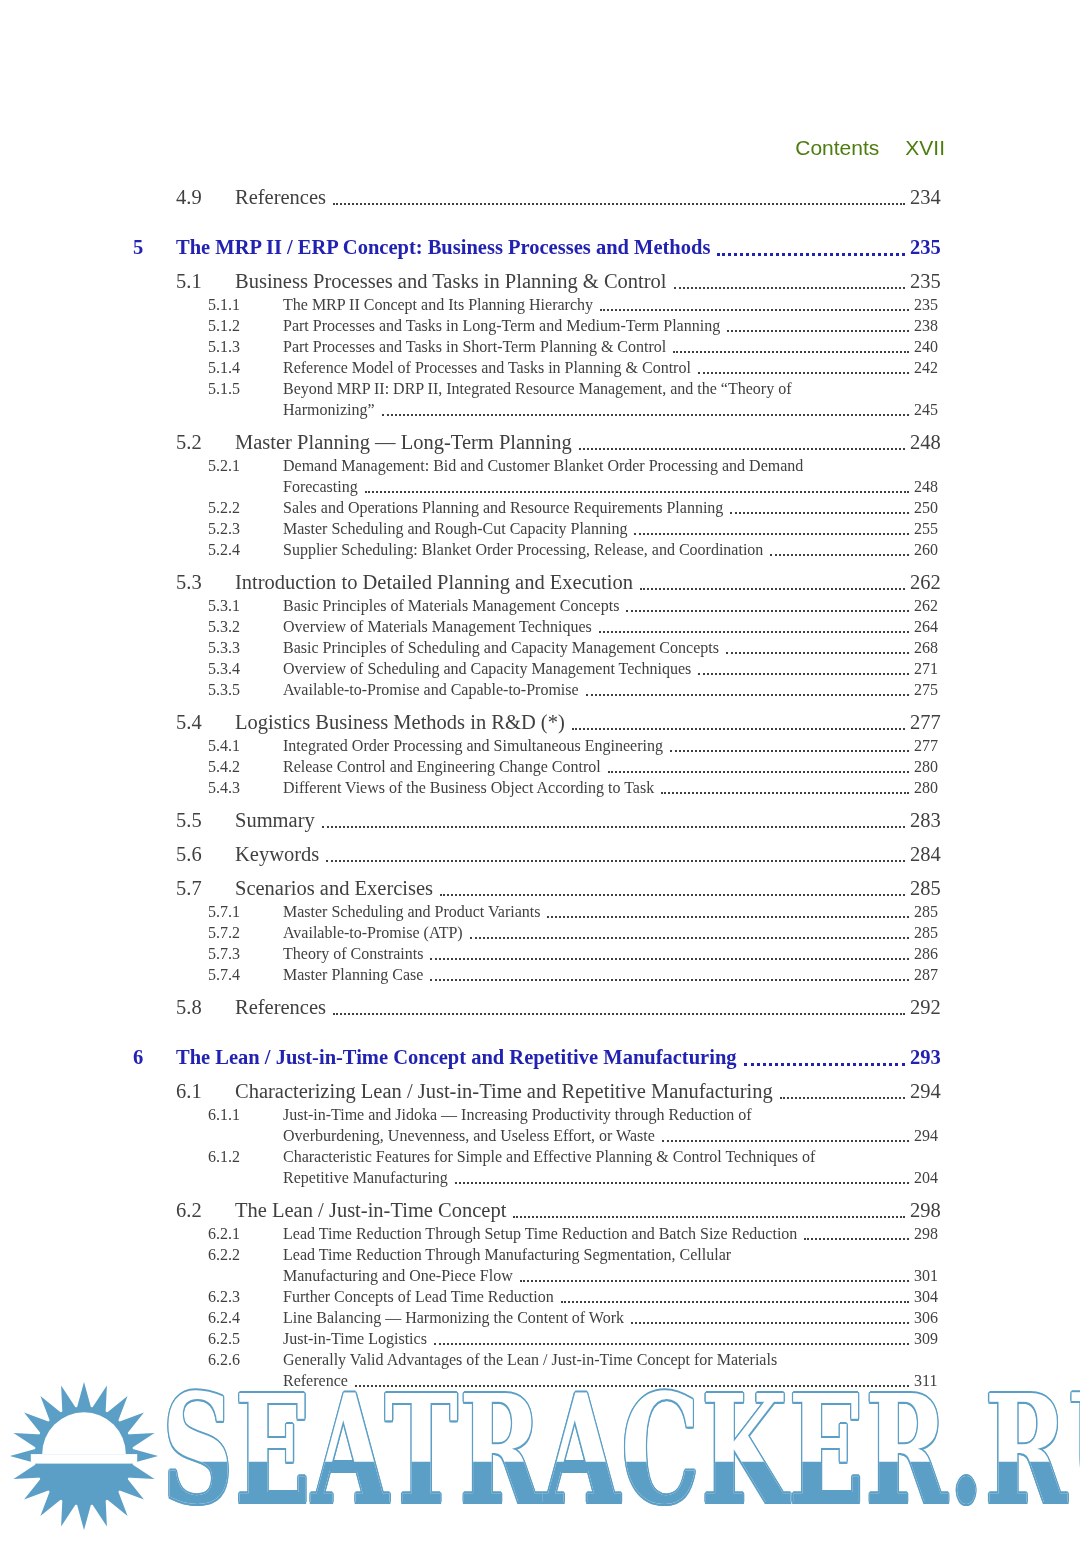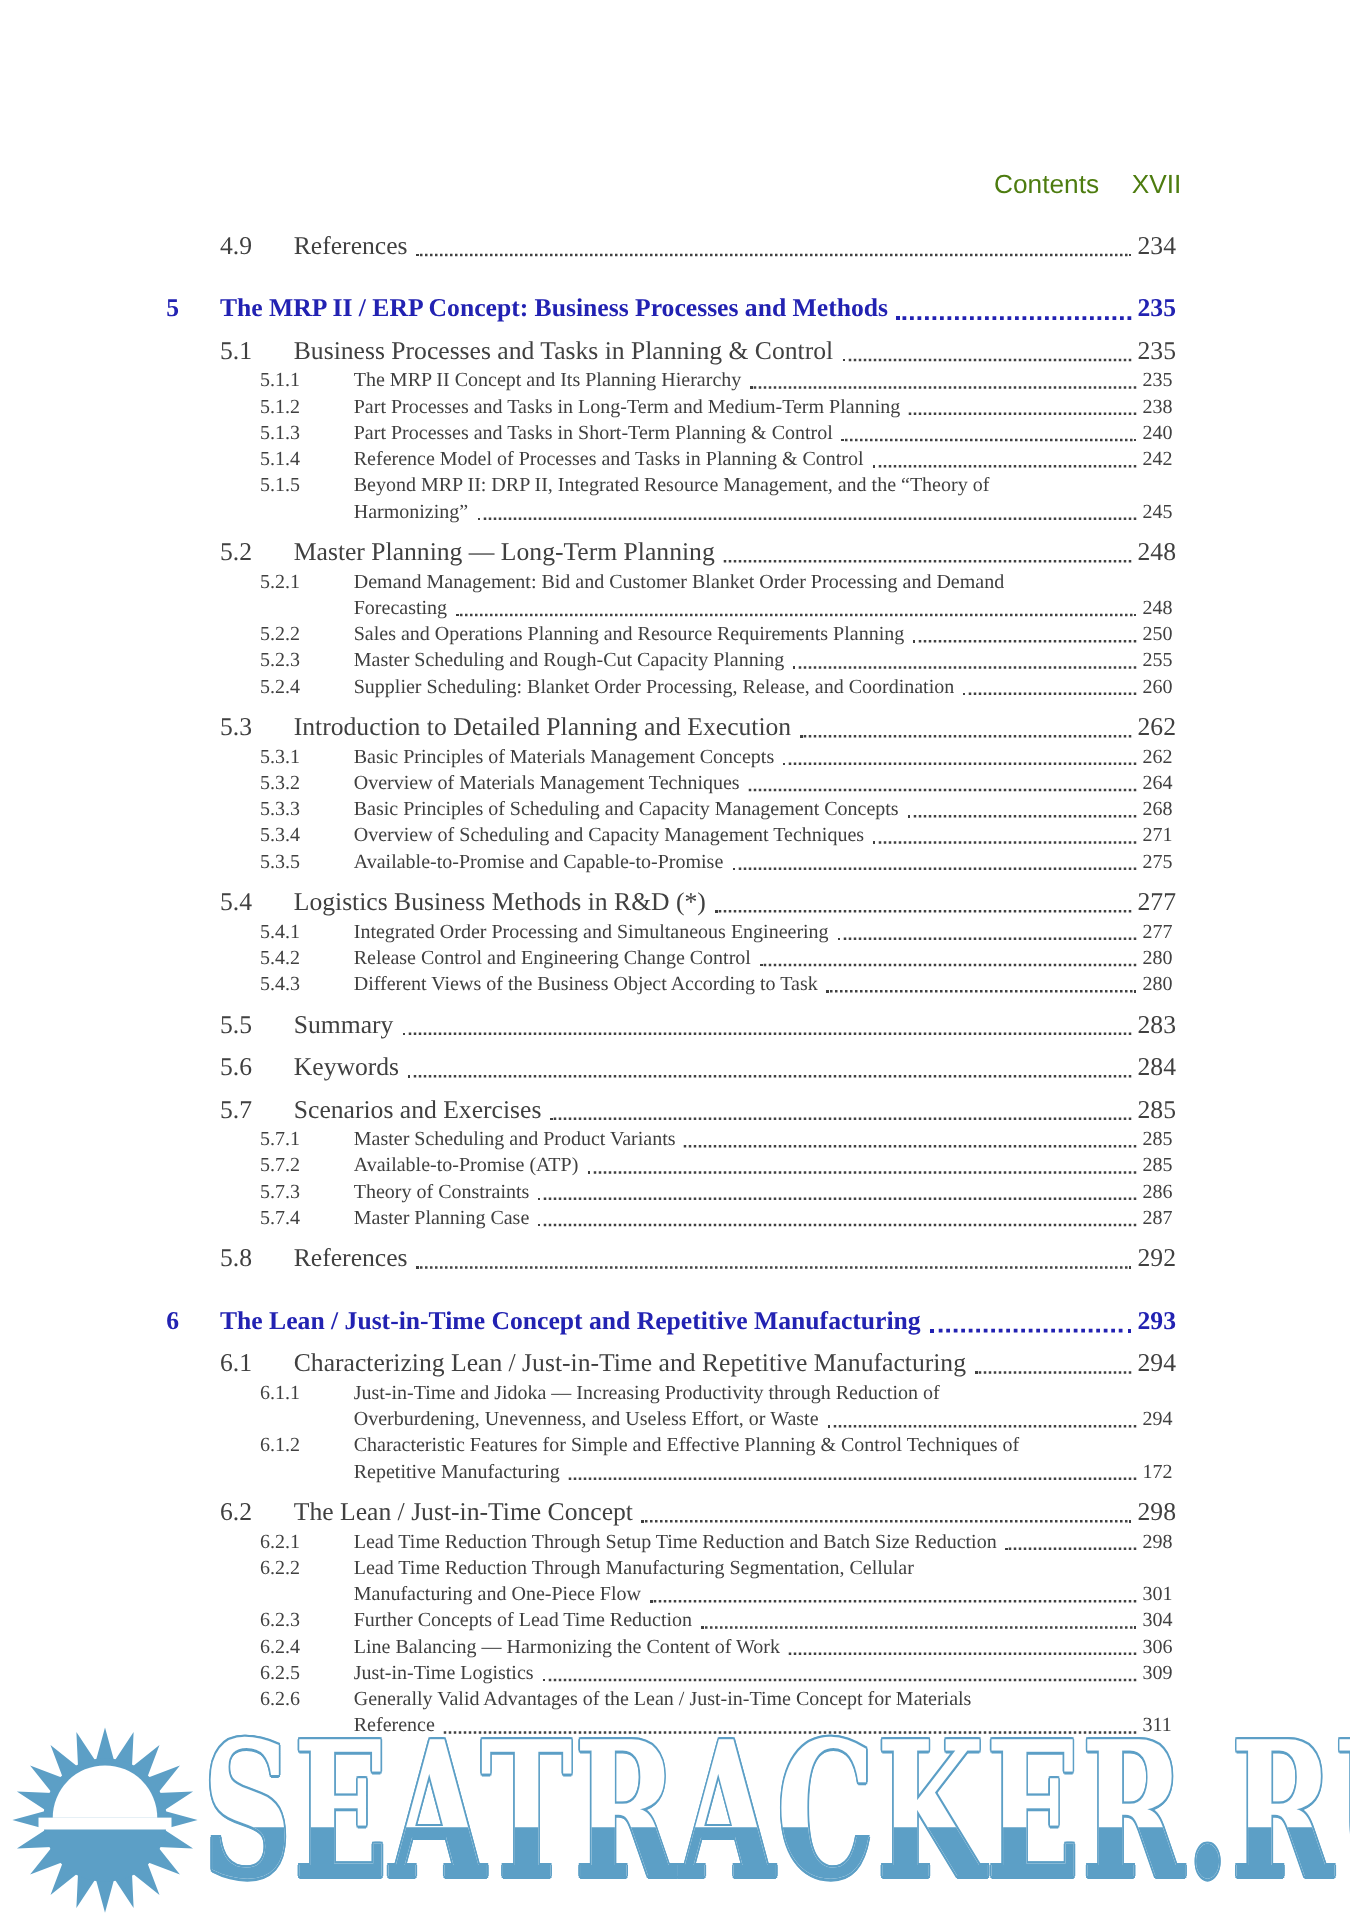--- a/index.html
+++ b/index.html
@@ -408,21 +408,21 @@
       <div class="entry l3">
       <div class="line line1">
         <span class="num">6.1.2</span>
         <span class="ttl">Characteristic Features for Simple and Effective Planning &amp; Control Techniques of</span>
 
       </div>
       <div class="line line2">
         <span class="num"></span>
         <span class="ttl">Repetitive Manufacturing</span>
         <span class="leader"></span>
-        <span class="page">172</span>
+        <span class="page">204</span>
       </div>
     </div>
       <div class="entry l2">
       <div class="line line1">
         <span class="num">6.2</span>
         <span class="ttl">The Lean / Just-in-Time Concept</span>
         <span class="leader"></span>
         <span class="page">298</span>
       </div>
 

